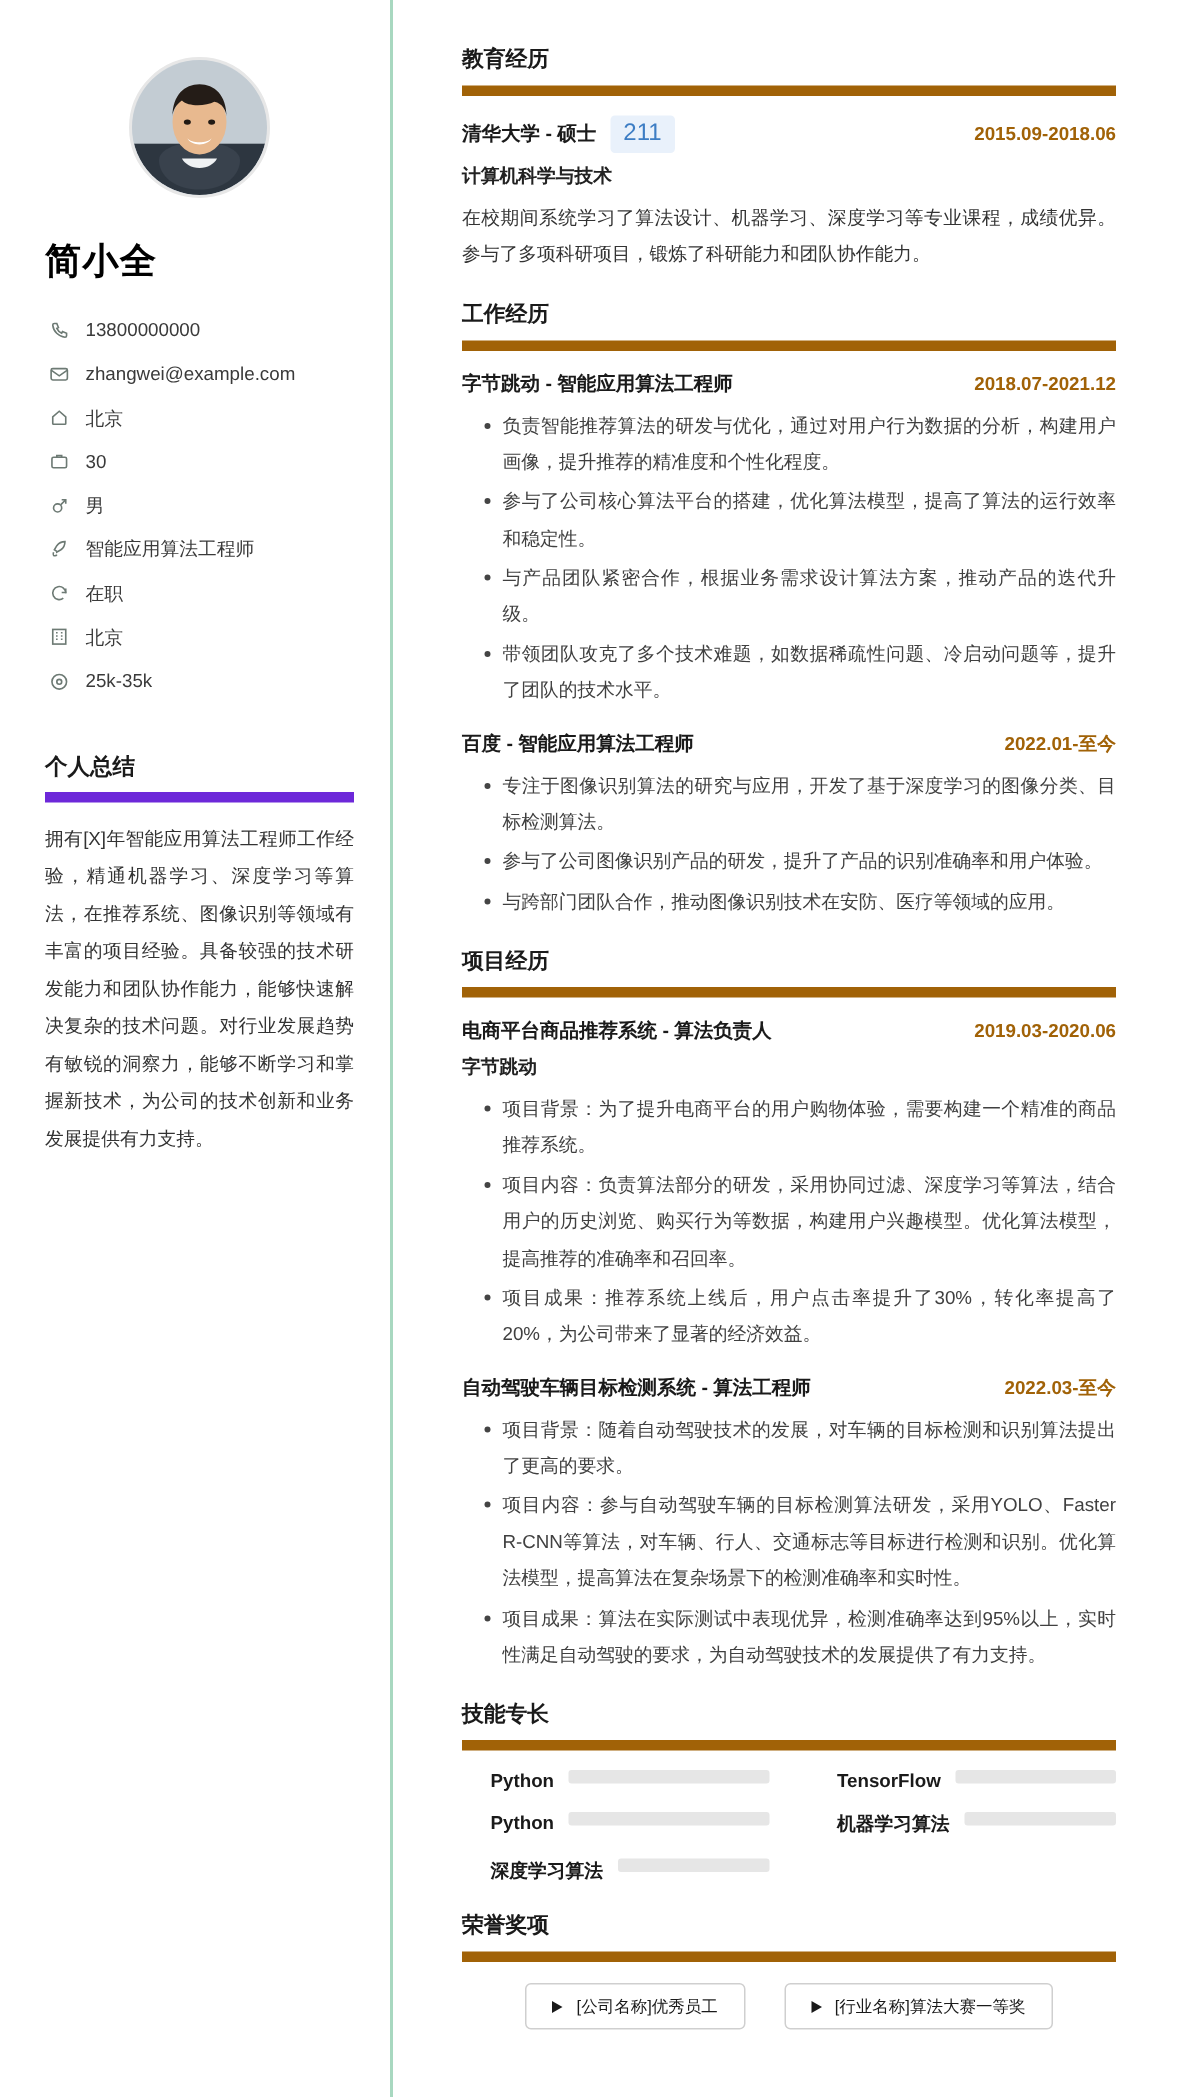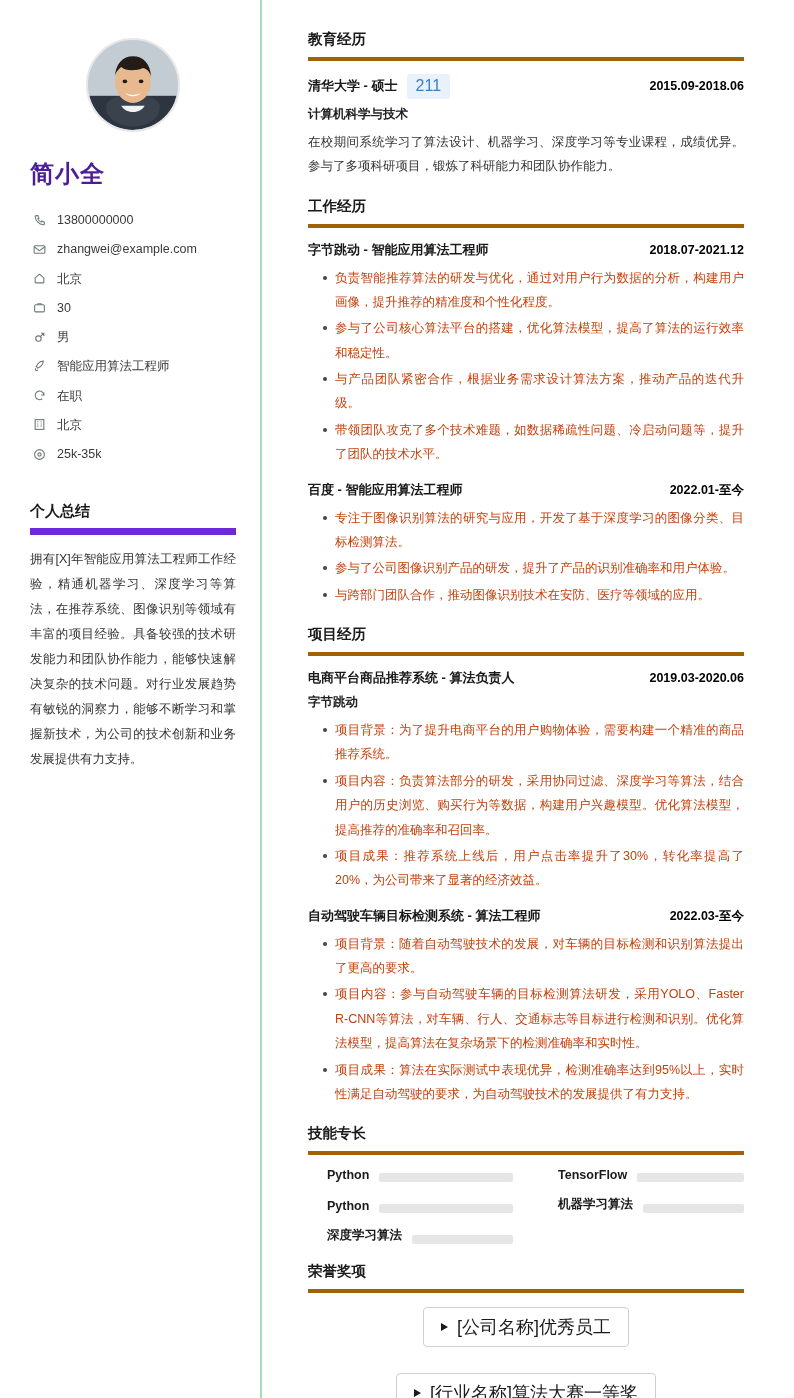--- a/index.html
+++ b/index.html
@@ -37,21 +37,21 @@
     border: 2px solid #e7e7e7;
     background: #cfd6dc;
     position: relative;
   }
   .avatar svg { display: block; width: 100%; height: 100%; }
 
   .person-name {
     margin-top: 26px;
     font-size: 24px;
     font-weight: bold;
-    color: #4c1d95;
+    color: #000000;
     letter-spacing: 1px;
   }
 
   .info-list { margin-top: 22px; }
   .info-row {
     display: flex;
     align-items: center;
     margin-bottom: 13px;
     font-size: 12.5px;
     color: #3a3a3a;
@@ -91,21 +91,21 @@
     padding: 30px 50px 26px 46px;
   }
   .section { margin-bottom: 4px; }
   .section + .section { margin-top: 18px; }
 
   .sec-title {
     font-size: 14.5px;
     font-weight: bold;
     color: #1a1a1a;
     padding-bottom: 8px;
-    border-bottom: 4px solid #a16207;
+    border-bottom: 7px solid #a16207;
     margin-bottom: 13px;
   }
 
   .entry { margin-bottom: 14px; }
   .entry-head {
     display: flex;
     justify-content: space-between;
     align-items: baseline;
     gap: 10px;
   }
@@ -123,21 +123,21 @@
     font-weight: normal;
     color: #3d7dc4;
     background: #e9f1fb;
     border-radius: 3px;
     padding: 2px 9px;
     line-height: 1.3;
   }
   .entry-date {
     font-size: 12.5px;
     font-weight: bold;
-    color: #000000;
+    color: #a16207;
     white-space: nowrap;
   }
   .entry-sub {
     font-size: 12.5px;
     font-weight: bold;
     color: #222;
     margin-top: 7px;
   }
   .entry-desc {
     font-size: 12.5px;
@@ -148,21 +148,21 @@
   }
   ul.bullets {
     margin-top: 7px;
     padding-left: 17px;
     list-style: none;
   }
   ul.bullets li {
     position: relative;
     font-size: 12.5px;
     line-height: 1.95;
-    color: #c2410c;
+    color: #404040;
     margin-bottom: 2px;
     text-align: justify;
     padding-left: 10px;
   }
   ul.bullets li::before {
     content: "";
     position: absolute;
     left: -2px;
     top: 10px;
     width: 4px;
@@ -175,21 +175,21 @@
   .skills-grid {
     display: grid;
     grid-template-columns: 1fr 1fr;
     column-gap: 26px;
     row-gap: 14px;
     margin-top: 4px;
     margin-bottom: 6px;
   }
   .skill {
     display: flex;
-    align-items: flex-end;
+    align-items: flex-start;
     gap: 10px;
     padding-left: 19px;
   }
   .skill-name {
     font-size: 12.5px;
     font-weight: bold;
     color: #1a1a1a;
     white-space: nowrap;
   }
   .skill-bar {
@@ -213,21 +213,21 @@
     margin: 14px 0 10px;
     flex-wrap: wrap;
   }
   .award-chip {
     display: flex;
     align-items: center;
     gap: 9px;
     border: 1px solid #cfcfcf;
     border-radius: 4px;
     padding: 7px 17px;
-    font-size: 18px;
+    font-size: 11px;
     color: #1a1a1a;
     background: #fff;
   }
   .tri {
     width: 0; height: 0;
     border-left: 7px solid #1a1a1a;
     border-top: 4.5px solid transparent;
     border-bottom: 4.5px solid transparent;
   }
 </style>

